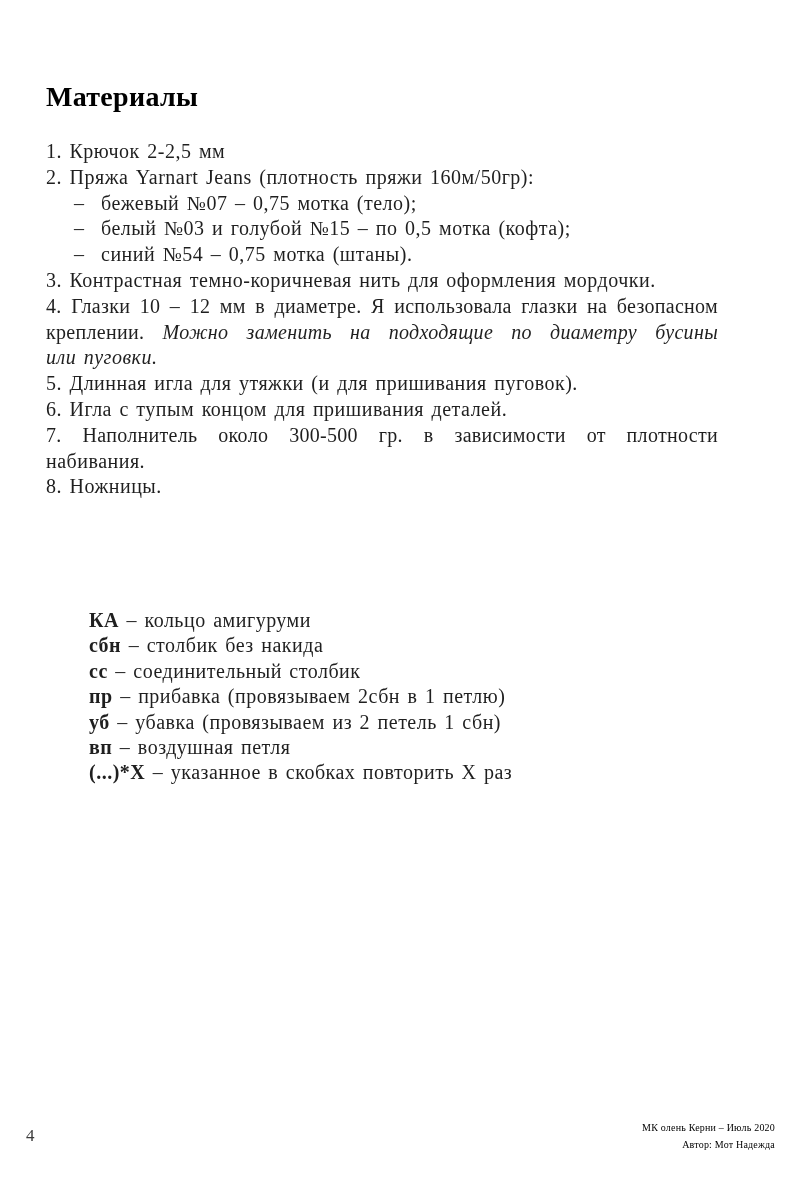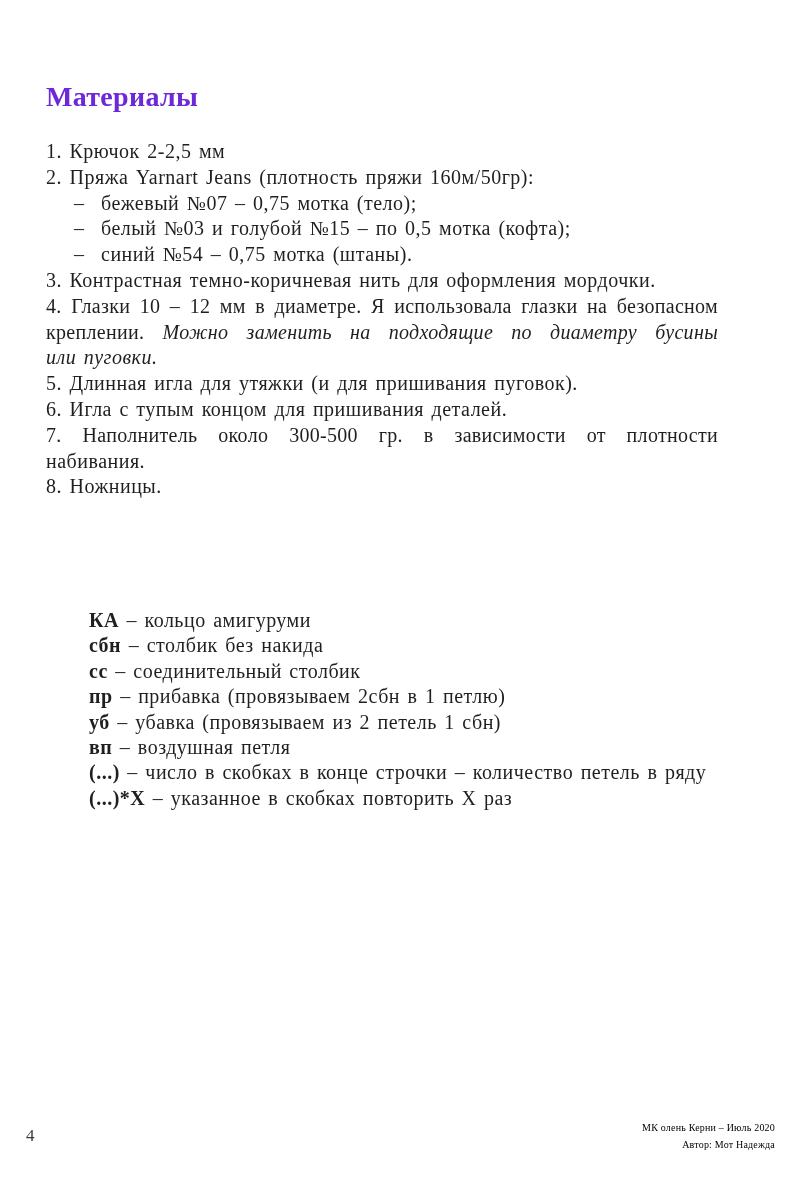--- a/index.html
+++ b/index.html
@@ -7,21 +7,21 @@
     position:relative;
     width:799px;height:1200px;
     background:#ffffff;
     overflow:hidden;
     font-family:"Liberation Serif","DejaVu Serif",serif;
     color:#1f1f1f;
   }
   .heading{
     position:absolute;left:46px;margin:0;
     font-size:28px;font-weight:700;line-height:30px;
-    letter-spacing:0.3px;color:#6d28d9;white-space:nowrap;
+    letter-spacing:0.3px;color:#000000;white-space:nowrap;
   }
   #materials-heading{top:82px;}
   #legend-heading{top:549px;}
   .list{position:absolute;left:46px;width:672px;}
   #materials-list{top:139px;}
   #legend-list{top:608px;margin-left:43px;}
   .line{
     height:25.8px;line-height:25.8px;
     font-size:20px;letter-spacing:0.5px;word-spacing:2px;
     white-space:nowrap;
@@ -72,21 +72,20 @@
     </div>
 
 
   <div class="list" id="legend-list">
       <div class="line"><span class="term">КА</span><span> – кольцо амигуруми</span></div>
       <div class="line"><span class="term">сбн</span><span> – столбик без накида</span></div>
       <div class="line"><span class="term">сс</span><span> – соединительный столбик</span></div>
       <div class="line"><span class="term">пр</span><span> – прибавка (провязываем 2сбн в 1 петлю)</span></div>
       <div class="line"><span class="term">уб</span><span> – убавка (провязываем из 2 петель 1 сбн)</span></div>
       <div class="line"><span class="term">вп</span><span> – воздушная петля</span></div>
-      <div class="line"><span class="term">(...)</span><span> – число в скобках в конце строчки – количество петель в ряду</span></div>
       <div class="line"><span class="term">(...)*X</span><span> – указанное в скобках повторить X раз</span></div>
     </div>
 
   <div class="pagenum">4</div>
 
   <div class="credit">
     <div>МК олень Керни – Июль 2020</div>
     <div>Автор: Мот Надежда</div>
   </div>
 

